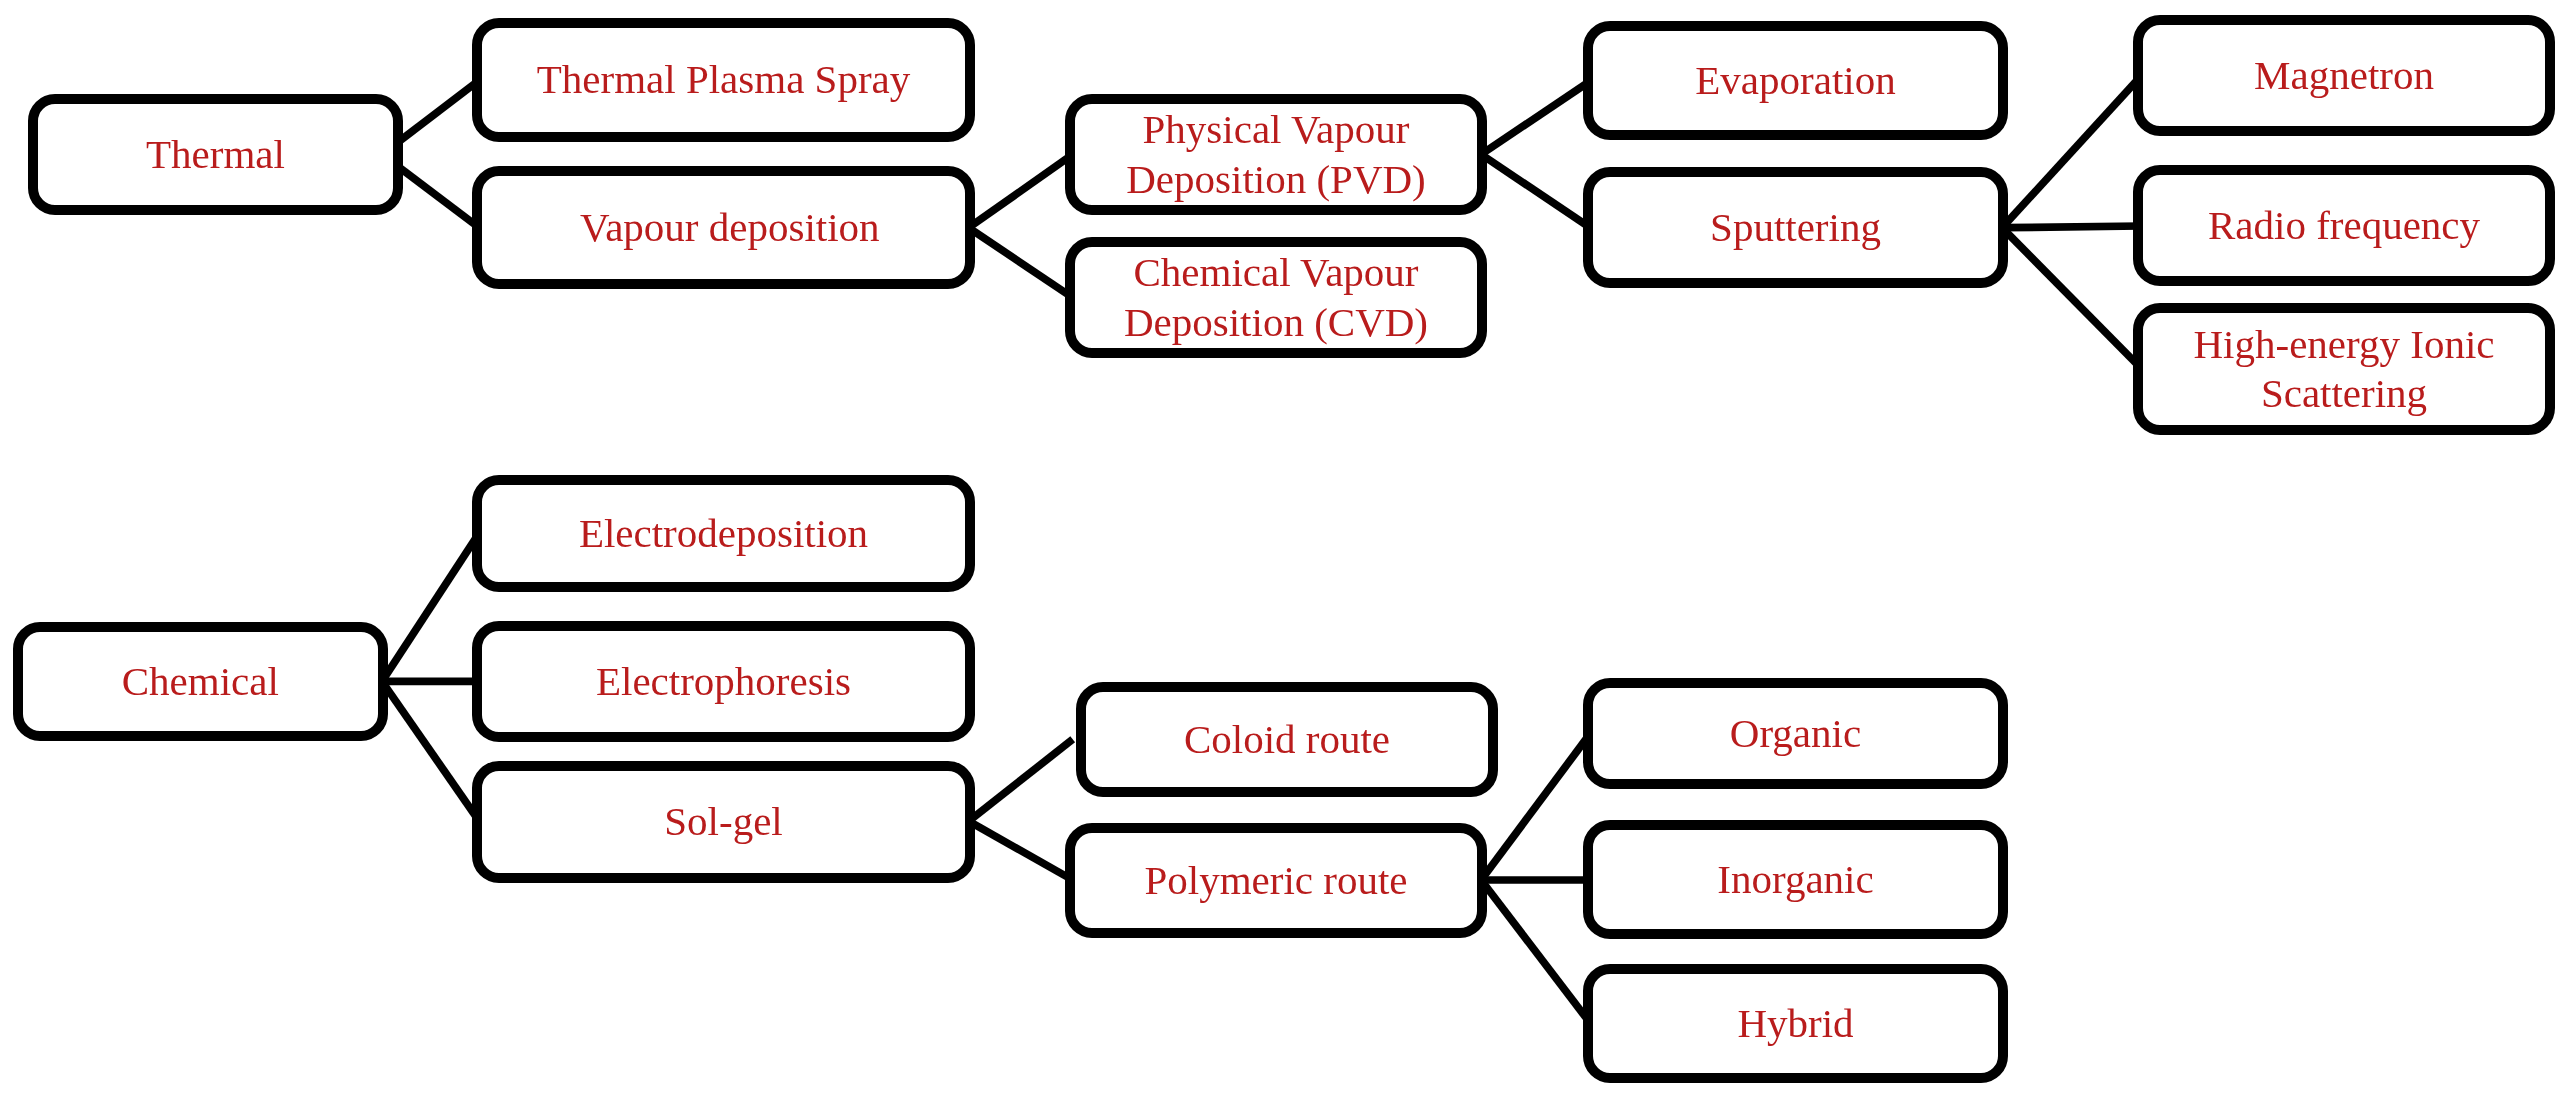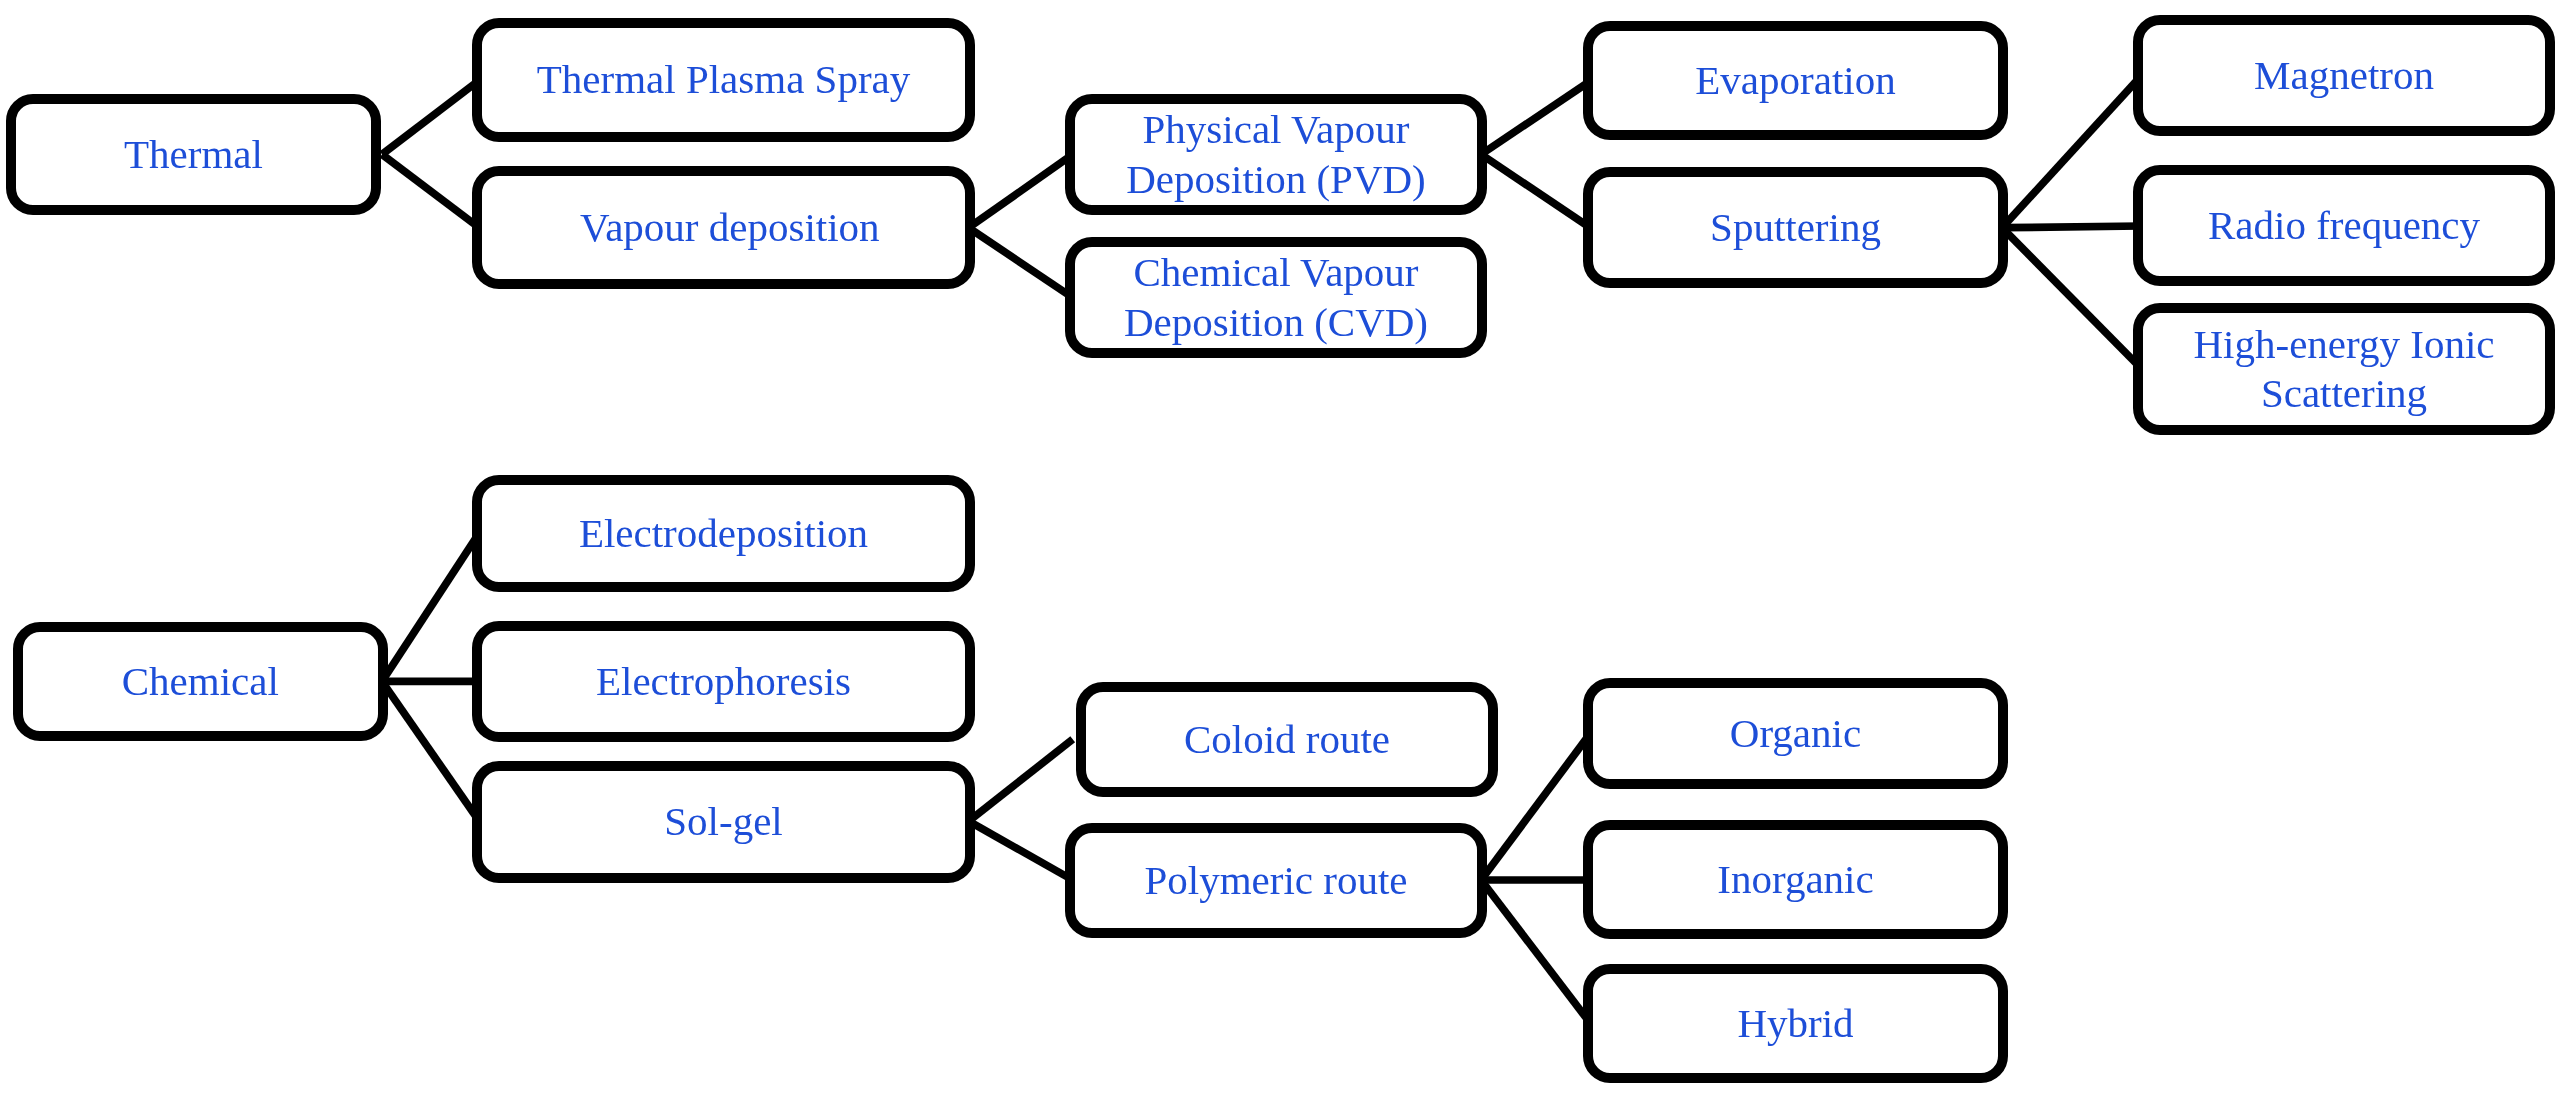--- a/index.html
+++ b/index.html
@@ -32,21 +32,21 @@
     box-sizing: border-box;
     background: #ffffff;
     border: 10.2px solid #000000;
     border-radius: 27px;
     display: flex;
     align-items: center;
     justify-content: center;
     text-align: center;
     font-size: 41px;
     line-height: 1.2;
-    color: #1d4ed8;
+    color: #b91c1c;
     padding: 0 15.3px;
   }
 </style>
 </head>
 <body>
 
 <div id="canvas">
 
   <svg id="edges" viewBox="0 0 3021 1304" xmlns="http://www.w3.org/2000/svg">
     <line x1="448" y1="181" x2="562" y2="94"></line>
@@ -61,21 +61,21 @@
     <line x1="448" y1="799" x2="562" y2="625"></line>
     <line x1="448" y1="799" x2="562" y2="799"></line>
     <line x1="448" y1="799" x2="562" y2="963"></line>
     <line x1="1136" y1="963" x2="1258" y2="867"></line>
     <line x1="1136" y1="963" x2="1258" y2="1032"></line>
     <line x1="1737" y1="1032" x2="1865" y2="860"></line>
     <line x1="1737" y1="1032" x2="1865" y2="1032"></line>
     <line x1="1737" y1="1032" x2="1865" y2="1200"></line>
   </svg>
 
-  <div class="node" style="left:6px; top:94px; width:375px; height:121px;">
+  <div class="node" style="left:28px; top:94px; width:375px; height:121px;">
     <span>Thermal</span>
   </div>
 
   <div class="node" style="left:472px; top:18px; width:503px; height:124px;">
     <span>Thermal Plasma Spray</span>
   </div>
 
   <div class="node" style="left:472px; top:166px; width:503px; height:123px;padding-left:28px;">
     <span>Vapour deposition</span>
   </div>

